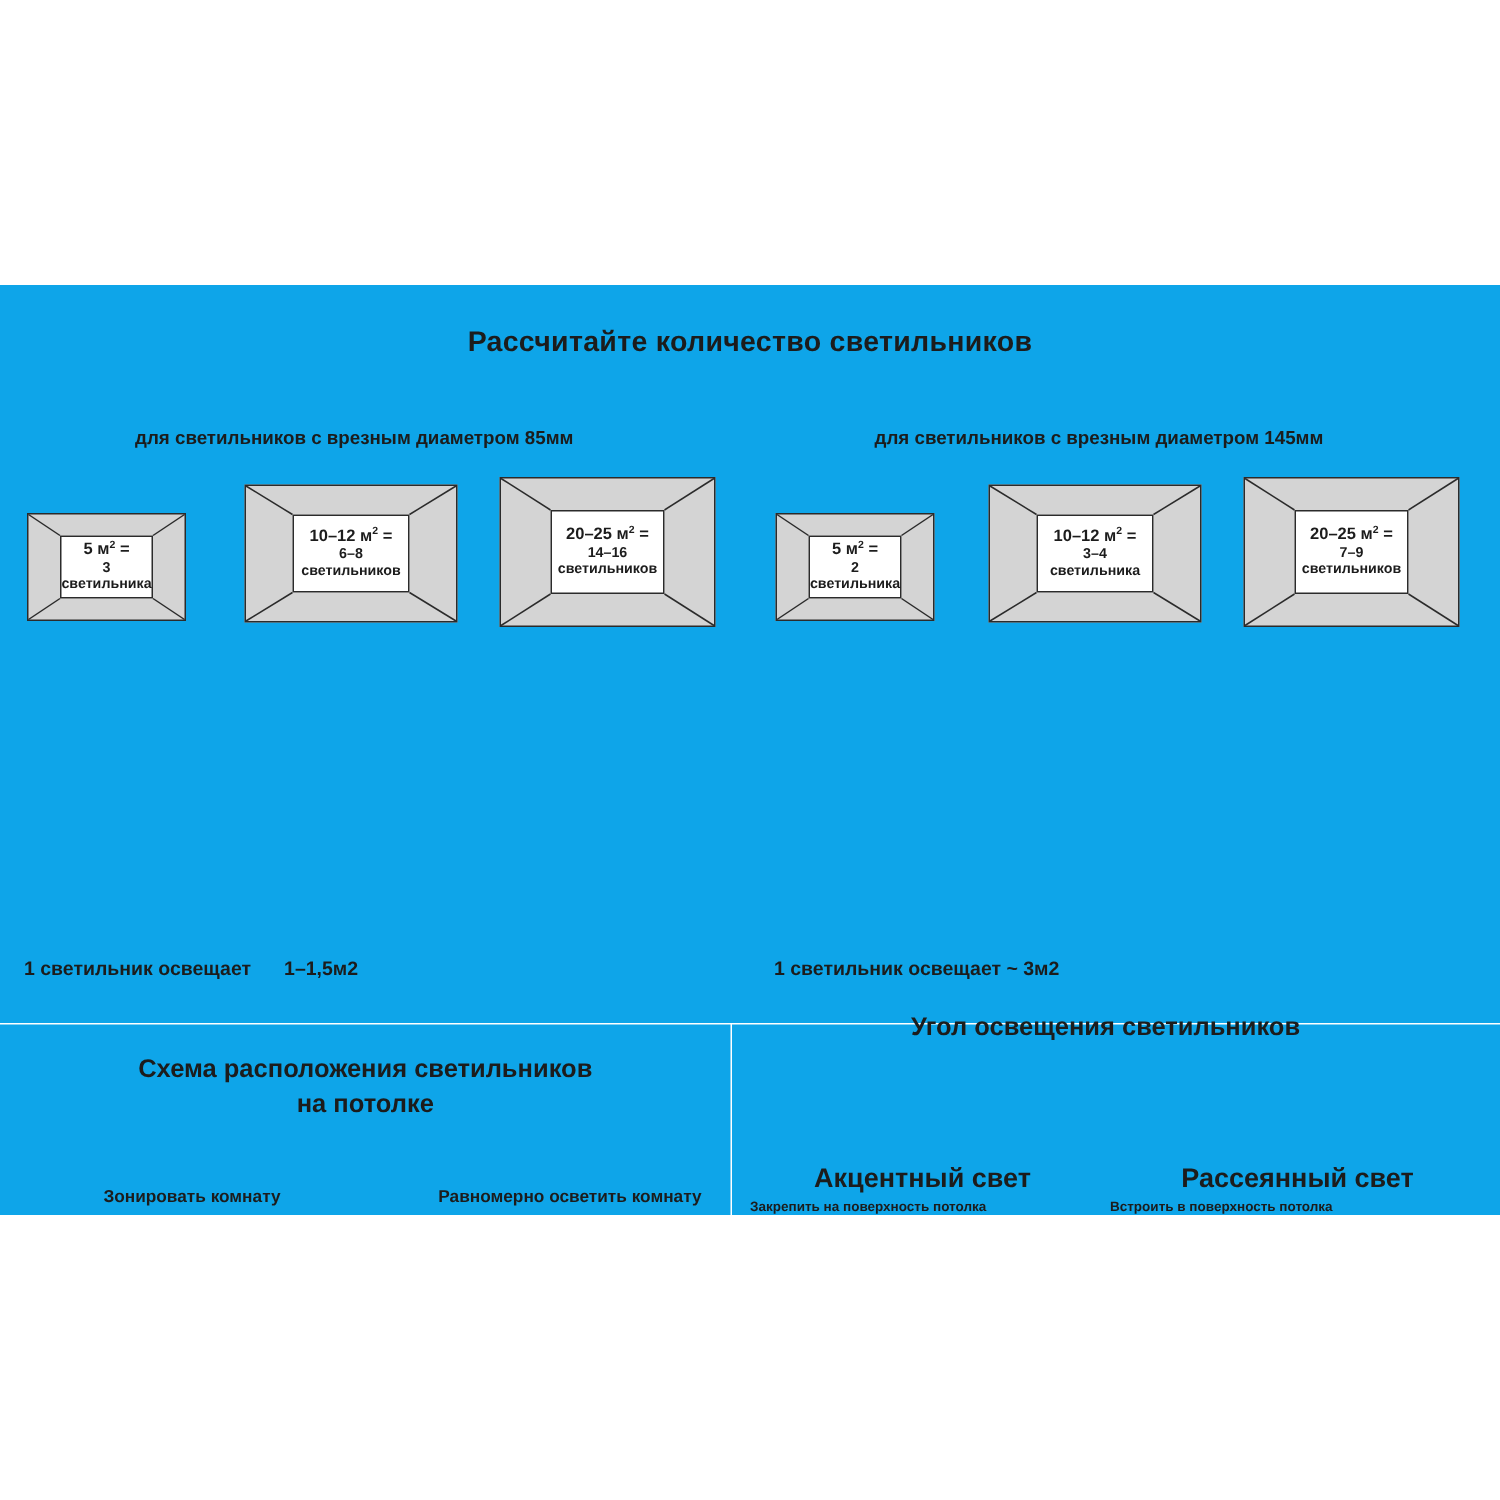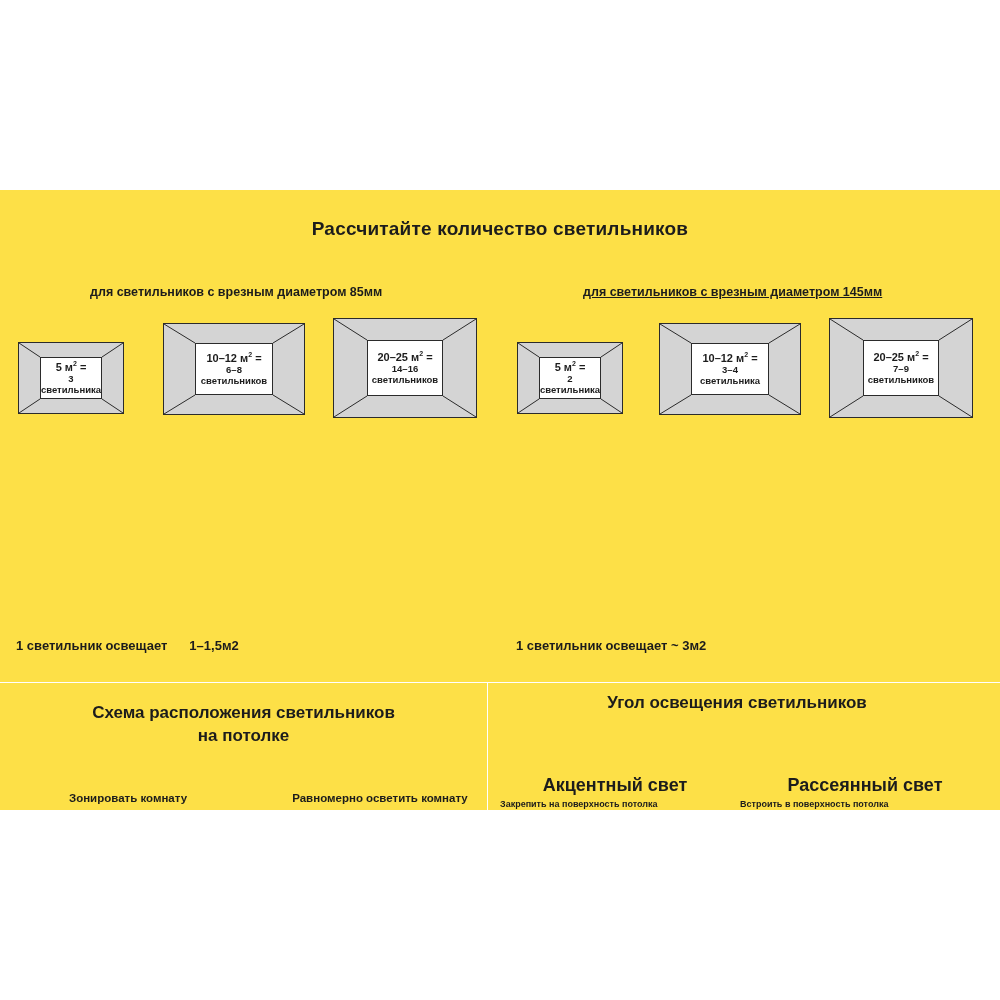--- a/index.html
+++ b/index.html
@@ -1,31 +1,31 @@
 <!DOCTYPE html>
 <html><head>
 <meta charset="utf-8">
 <style>
   html,body{margin:0;padding:0;background:#ffffff;}
   body{width:1000px;height:1000px;font-family:"Liberation Sans",sans-serif;color:#1c1c1c;}
   #infographic{
     position:absolute;left:0;top:190px;width:1000px;height:620px;
-    background:#fde047;
+    background:#0ea5e9;
     overflow:hidden;
   }
   .title{
     text-align:center;font-size:19px;font-weight:bold;letter-spacing:.2px;
     padding-top:28px;
   }
   
   .top-sub{
     position:absolute;top:95px;width:100%;
   }
   .sub-left{position:absolute;left:90px;top:0;font-size:12.5px;font-weight:bold;}
-  .sub-right{position:absolute;left:583px;top:0;font-size:12.5px;font-weight:bold;text-decoration:underline;}
+  .sub-right{position:absolute;left:583px;top:0;font-size:12.5px;font-weight:bold;}
 
   .room{position:absolute;}
   .room .outer{position:absolute;left:0;top:0;width:100%;height:100%;background:#d4d4d4;border:1px solid #2b2b2b;box-sizing:border-box;}
   .room .inner{
     position:absolute;background:#ffffff;border:1px solid #2b2b2b;box-sizing:border-box;
     display:flex;flex-direction:column;align-items:center;justify-content:center;text-align:center;
   }
   .room .diag{position:absolute;left:0;top:0;width:100%;height:100%;}
   .room .diag line{stroke:#2b2b2b;stroke-width:1;}
   .lbl1{font-size:11px;font-weight:bold;line-height:1.15;}
@@ -154,21 +154,21 @@
   <div style="position:absolute;left:0;top:512px;width:487px;">
     <div class="sec-title">
       <div>Схема расположения светильников</div>
       <div>на потолке</div>
     </div>
   </div>
 
   <div style="position:absolute;left:28px;top:602px;width:200px;" class="mini-title">Зонировать комнату</div>
   <div style="position:absolute;left:272px;top:602px;width:216px;" class="mini-title">Равномерно осветить комнату</div>
 
-  <div style="position:absolute;left:487px;top:502px;width:500px;" class="sec-title">Угол освещения светильников</div>
+  <div style="position:absolute;left:487px;top:484px;width:500px;" class="sec-title">Угол освещения светильников</div>
 
   <div style="position:absolute;left:500px;top:585px;width:230px;">
     <div class="rr-title">Акцентный свет</div>
     <div class="rr-sub">Закрепить на поверхность потолка</div>
   </div>
   <div style="position:absolute;left:740px;top:585px;width:250px;">
     <div class="rr-title">Рассеянный свет</div>
     <div class="rr-sub">Встроить в поверхность потолка</div>
   </div>
 

